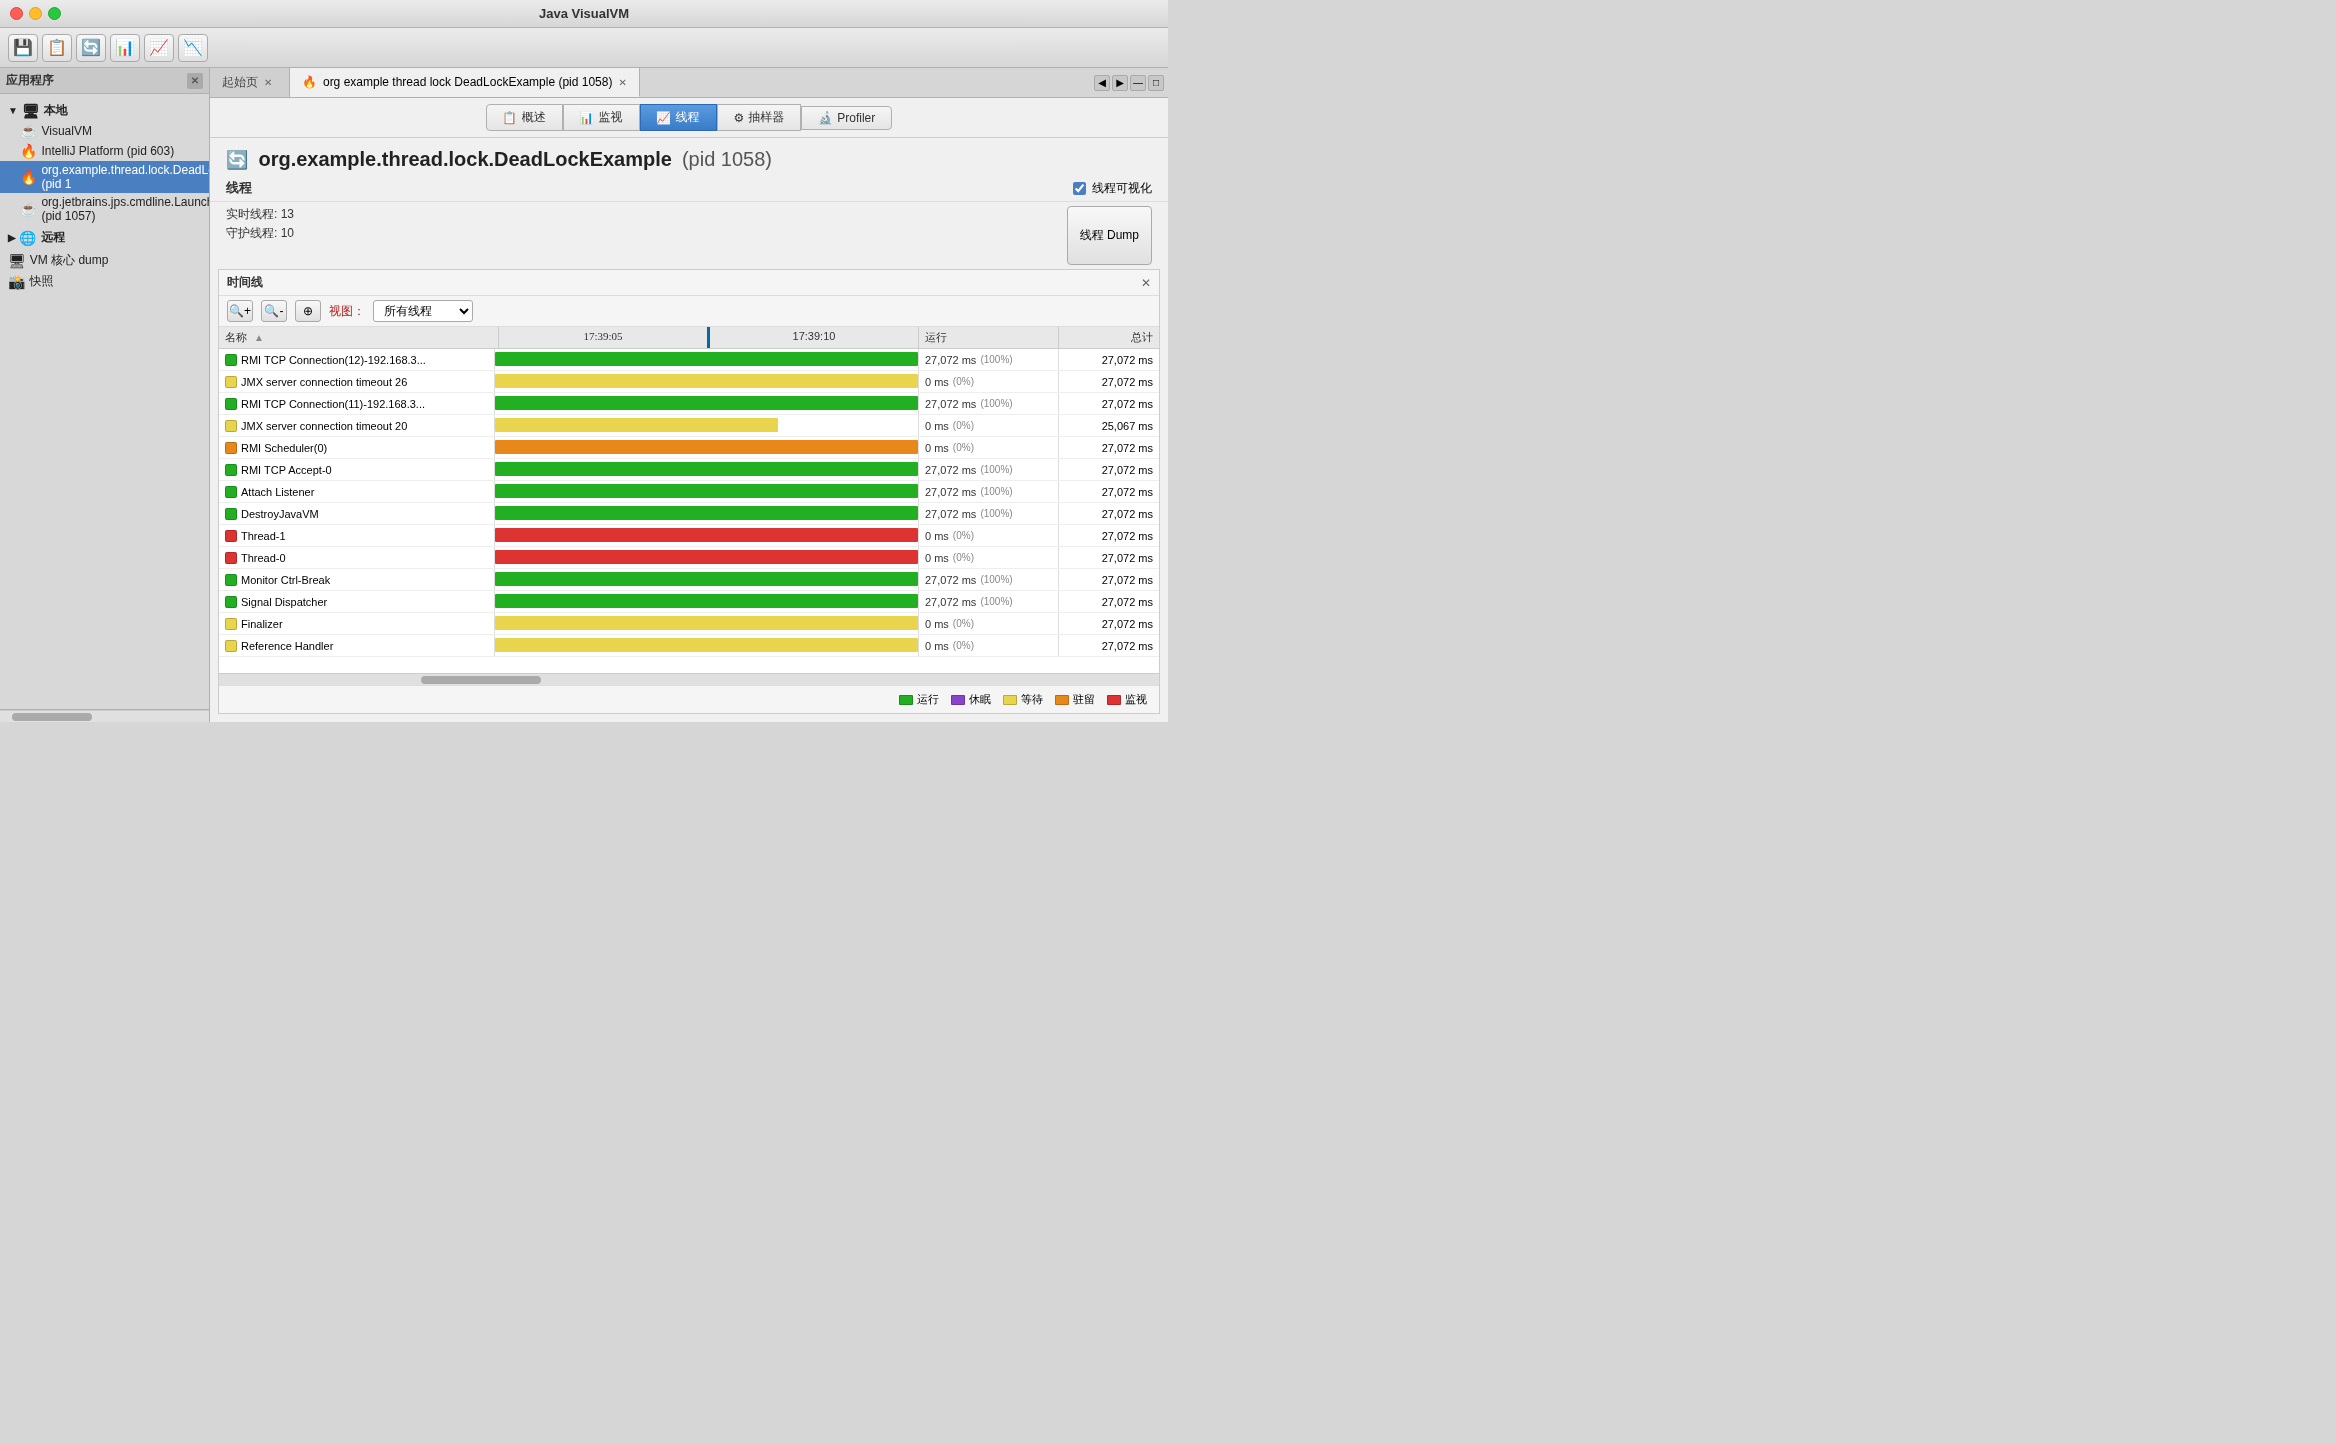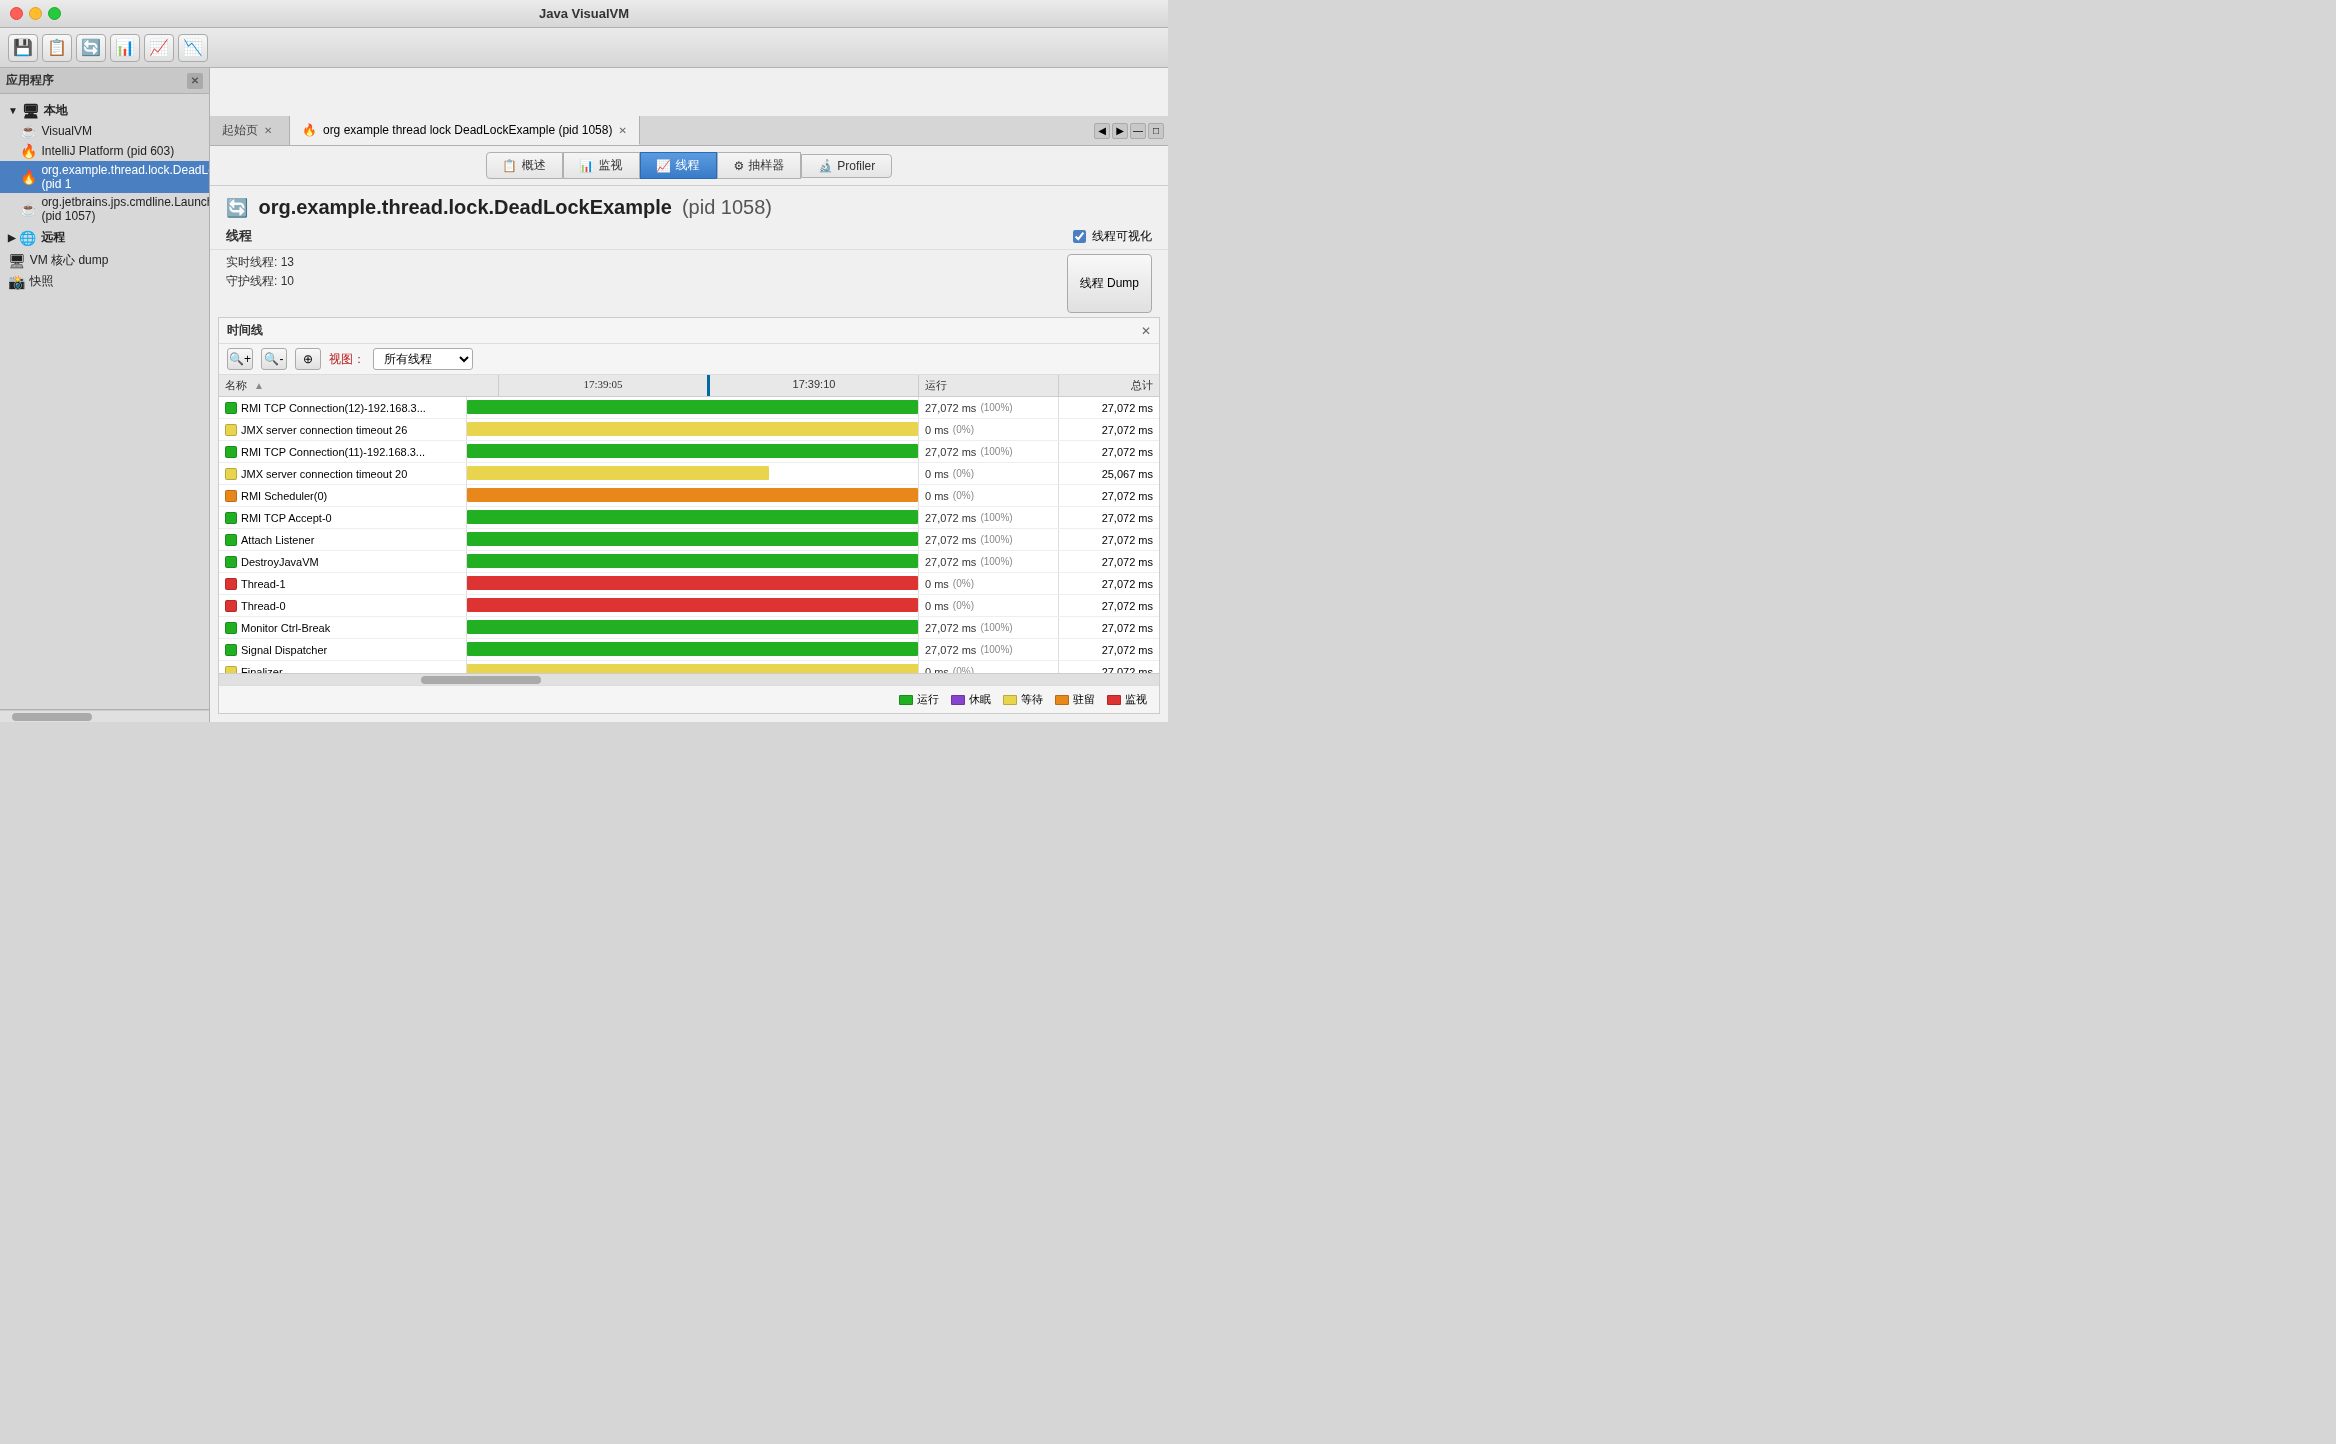--- a/index.html
+++ b/index.html
@@ -128,21 +128,20 @@
       flex-direction: column;
       background: #f0f0f0;
       overflow: hidden;
     }
     .tab-bar {
       display: flex;
       align-items: stretch;
       background: #d6d6d6;
       border-bottom: 1px solid #b0b0b0;
       height: 30px;
-      margin-top: 48px;
     }
     .tab {
       display: flex;
       align-items: center;
       padding: 0 12px;
       gap: 6px;
       border-right: 1px solid #b0b0b0;
       background: #d0d0d0;
       cursor: pointer;
       font-size: 12px;
@@ -354,21 +353,21 @@
     .col-time2 { flex: 1; padding: 3px 6px; border-right: 1px solid #ccc; text-align: center; }
     .col-run { width: 140px; padding: 3px 6px; border-right: 1px solid #ccc; text-align: left; }
     .col-total { width: 100px; padding: 3px 6px; text-align: right; }
     .thread-row {
       display: flex;
       align-items: center;
       border-bottom: 1px solid #eee;
       height: 22px;
     }
     .thread-name {
-      width: 248px;
+      width: 276px;
       padding: 0 6px;
       border-right: 1px solid #ddd;
       font-size: 11px;
       overflow: hidden;
       text-overflow: ellipsis;
       white-space: nowrap;
       display: flex;
       align-items: center;
       gap: 4px;
       height: 100%;

